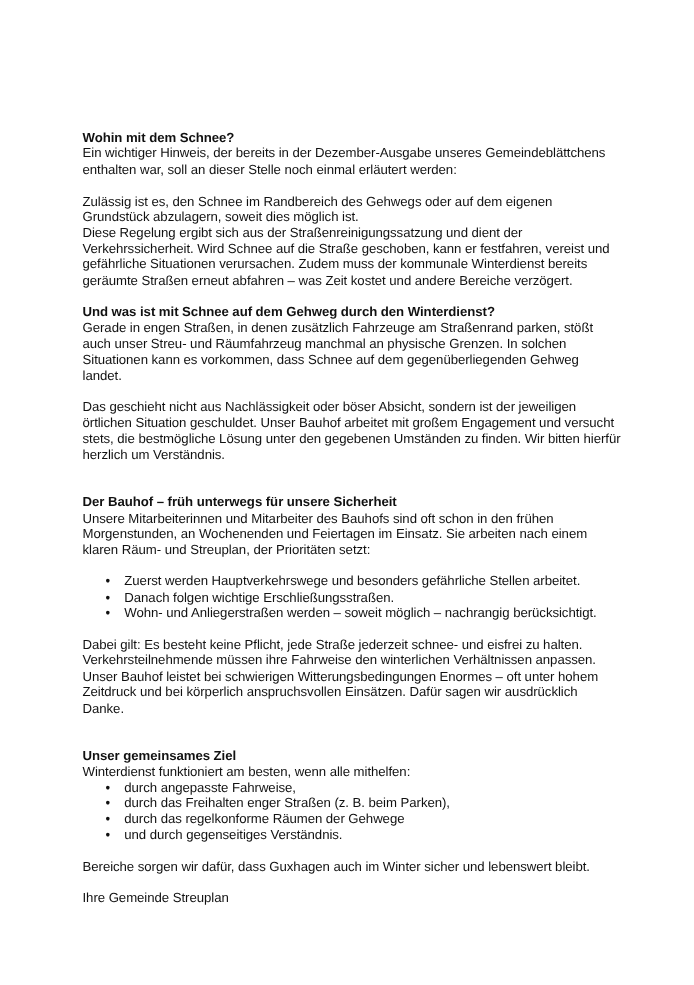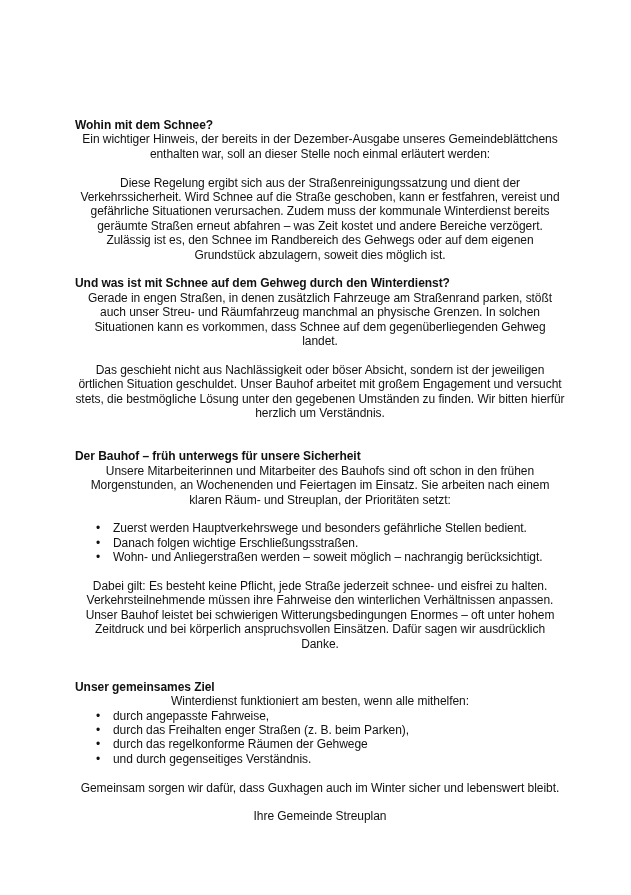--- a/index.html
+++ b/index.html
@@ -19,21 +19,21 @@
       position: absolute;
       left: 75px;
       top: 118px;
       width: 490px;
       font-size: 12px;
       line-height: 14.4px;
       letter-spacing: -0.05px;
     }
     .block { margin: 0; }
     .h { font-weight: bold; margin: 0; }
-    .p { margin: 0; text-align: center; }
+    .p { margin: 0; }
     .gap1 { height: 14.4px; }
     .gap2 { height: 28.8px; }
     ul.bullets {
       list-style: none;
       margin: 0;
       padding: 0;
     }
     ul.bullets li {
       position: relative;
       padding-left: 38px;
@@ -53,43 +53,43 @@
 <div class="page">
 
   <div class="block">
     <p class="h">Wohin mit dem Schnee?</p>
     <p class="p">Ein wichtiger Hinweis, der bereits in der Dezember-Ausgabe unseres Gemeindeblättchens enthalten war, soll an dieser Stelle noch einmal erläutert werden:</p>
   </div>
 
   <div class="gap1"></div>
 
   <div class="block">
+    <p class="p">Zulässig ist es, den Schnee im Randbereich des Gehwegs oder auf dem eigenen Grundstück abzulagern, soweit dies möglich ist.</p>
     <p class="p">Diese Regelung ergibt sich aus der Straßenreinigungssatzung und dient der Verkehrssicherheit. Wird Schnee auf die Straße geschoben, kann er festfahren, vereist und gefährliche Situationen verursachen. Zudem muss der kommunale Winterdienst bereits geräumte Straßen erneut abfahren – was Zeit kostet und andere Bereiche verzögert.</p>
-    <p class="p">Zulässig ist es, den Schnee im Randbereich des Gehwegs oder auf dem eigenen Grundstück abzulagern, soweit dies möglich ist.</p>
   </div>
 
   <div class="gap1"></div>
 
   <div class="block">
     <p class="h">Und was ist mit Schnee auf dem Gehweg durch den Winterdienst?</p>
     <p class="p">Gerade in engen Straßen, in denen zusätzlich Fahrzeuge am Straßenrand parken, stößt auch unser Streu- und Räumfahrzeug manchmal an physische Grenzen. In solchen Situationen kann es vorkommen, dass Schnee auf dem gegenüberliegenden Gehweg landet.</p>
     <div class="gap1"></div>
     <p class="p">Das geschieht nicht aus Nachlässigkeit oder böser Absicht, sondern ist der jeweiligen örtlichen Situation geschuldet. Unser Bauhof arbeitet mit großem Engagement und versucht stets, die bestmögliche Lösung unter den gegebenen Umständen zu finden. Wir bitten hierfür herzlich um Verständnis.</p>
   </div>
 
   <div class="gap2"></div>
 
   <div class="block">
     <p class="h">Der Bauhof – früh unterwegs für unsere Sicherheit</p>
     <p class="p">Unsere Mitarbeiterinnen und Mitarbeiter des Bauhofs sind oft schon in den frühen Morgenstunden, an Wochenenden und Feiertagen im Einsatz. Sie arbeiten nach einem klaren Räum- und Streuplan, der Prioritäten setzt:</p>
     <div class="gap1"></div>
     <ul class="bullets">
       <li>
         <span class="bullet">•</span>
-        <span>Zuerst werden Hauptverkehrswege und besonders gefährliche Stellen bedient.</span>
+        <span>Zuerst werden Hauptverkehrswege und besonders gefährliche Stellen arbeitet.</span>
       </li>
       <li>
         <span class="bullet">•</span>
         <span>Danach folgen wichtige Erschließungsstraßen.</span>
       </li>
       <li>
         <span class="bullet">•</span>
         <span>Wohn- und Anliegerstraßen werden – soweit möglich – nachrangig berücksichtigt.</span>
       </li>
     </ul>
@@ -114,18 +114,18 @@
       <li>
         <span class="bullet">•</span>
         <span>durch das regelkonforme Räumen der Gehwege</span>
       </li>
       <li>
         <span class="bullet">•</span>
         <span>und durch gegenseitiges Verständnis.</span>
       </li>
     </ul>
     <div class="gap1"></div>
-    <p class="p">Gemeinsam sorgen wir dafür, dass Guxhagen auch im Winter sicher und lebenswert bleibt.</p>
+    <p class="p">Bereiche sorgen wir dafür, dass Guxhagen auch im Winter sicher und lebenswert bleibt.</p>
     <div class="gap1"></div>
     <p class="p">Ihre Gemeinde Streuplan</p>
   </div>
 
 </div>
 
 </body></html>

